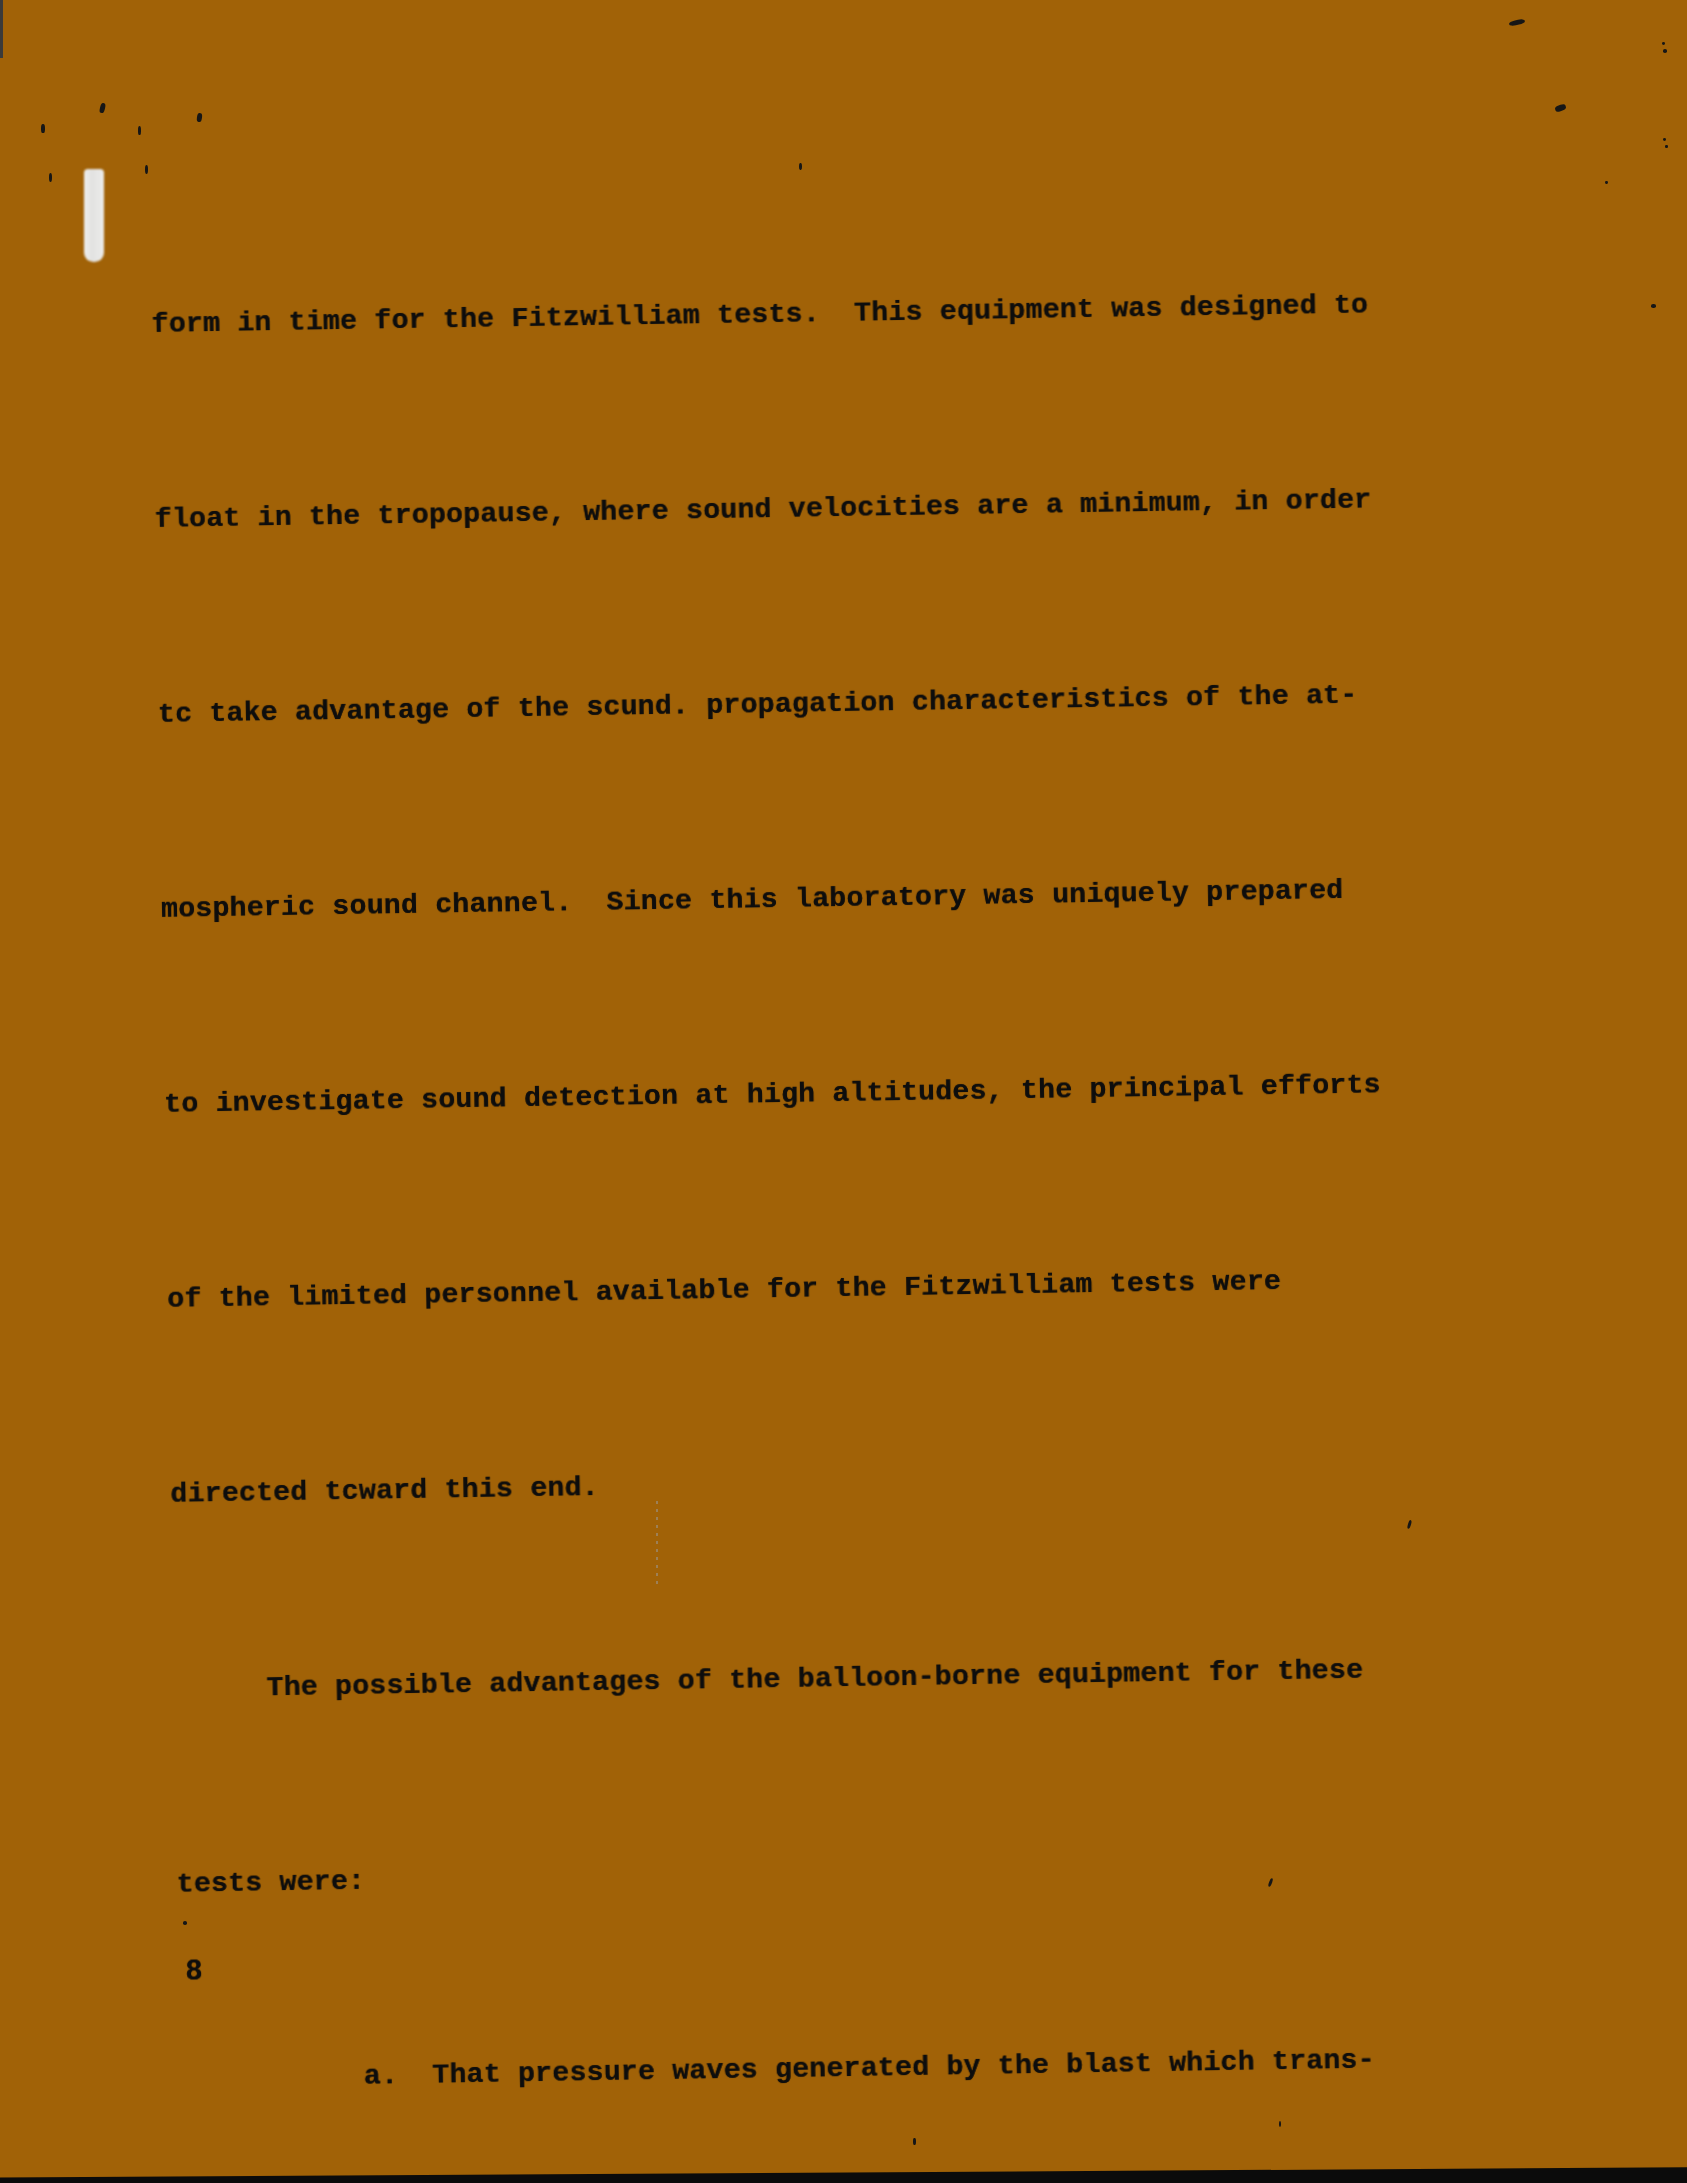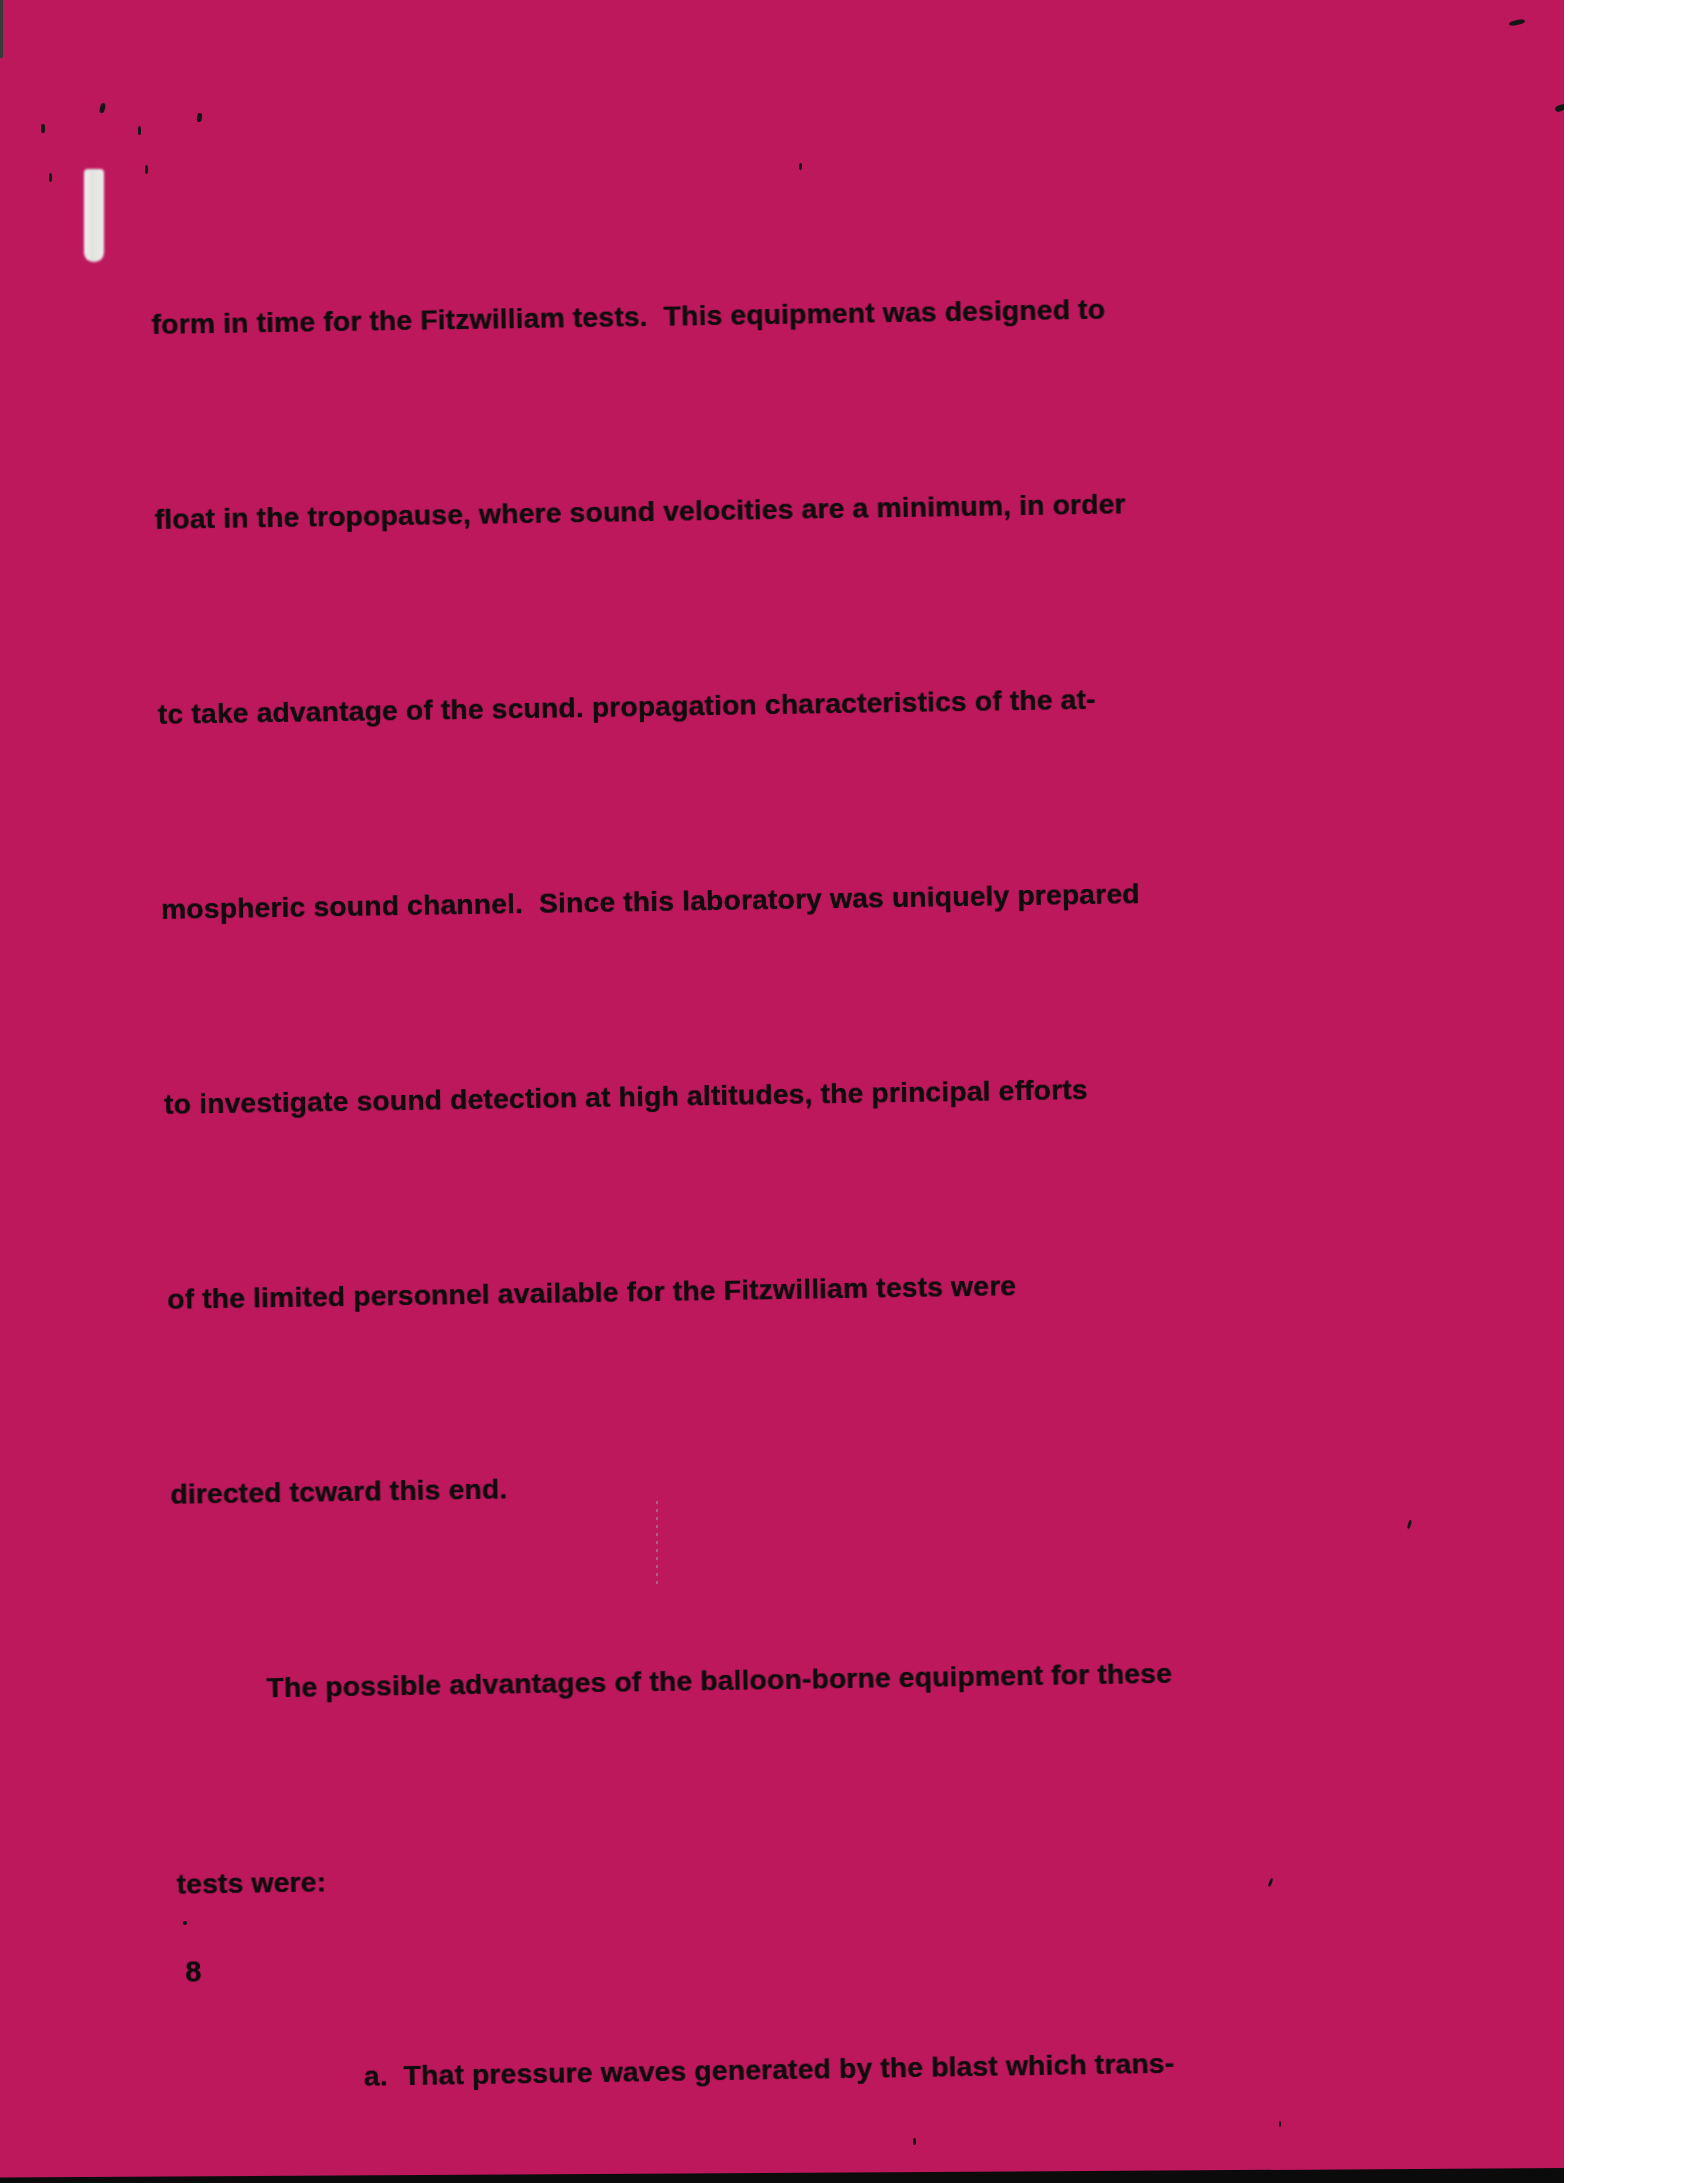--- a/index.html
+++ b/index.html
@@ -4,25 +4,25 @@
 <style>
   html, body {
     margin: 0;
     padding: 0;
     width: 1687px;
     height: 2183px;
     background: #ffffff;
   }
   .page {
     position: relative;
-    width: 1564px;
+    width: 1687px;
     height: 2183px;
-    background: #be185d;
+    background: #a16207;
     overflow: hidden;
-    font-family: Liberation Sans, sans-serif;
+    font-family: Liberation Mono, monospace;
   }
   
   .textblock {
     position: absolute;
     left: 149px;
     top: 162px;
     width: 1422px;
     transform: rotate(-0.92deg);
     transform-origin: 0 0;
     font-size: 28.4px;

